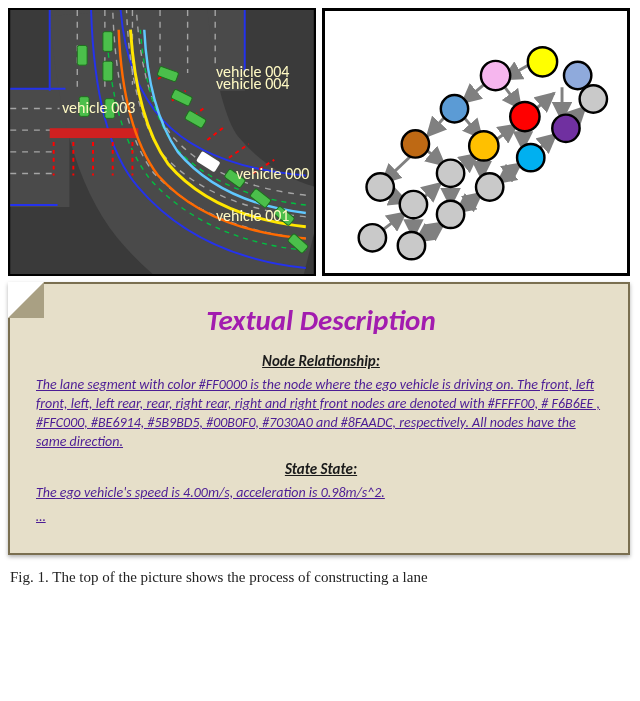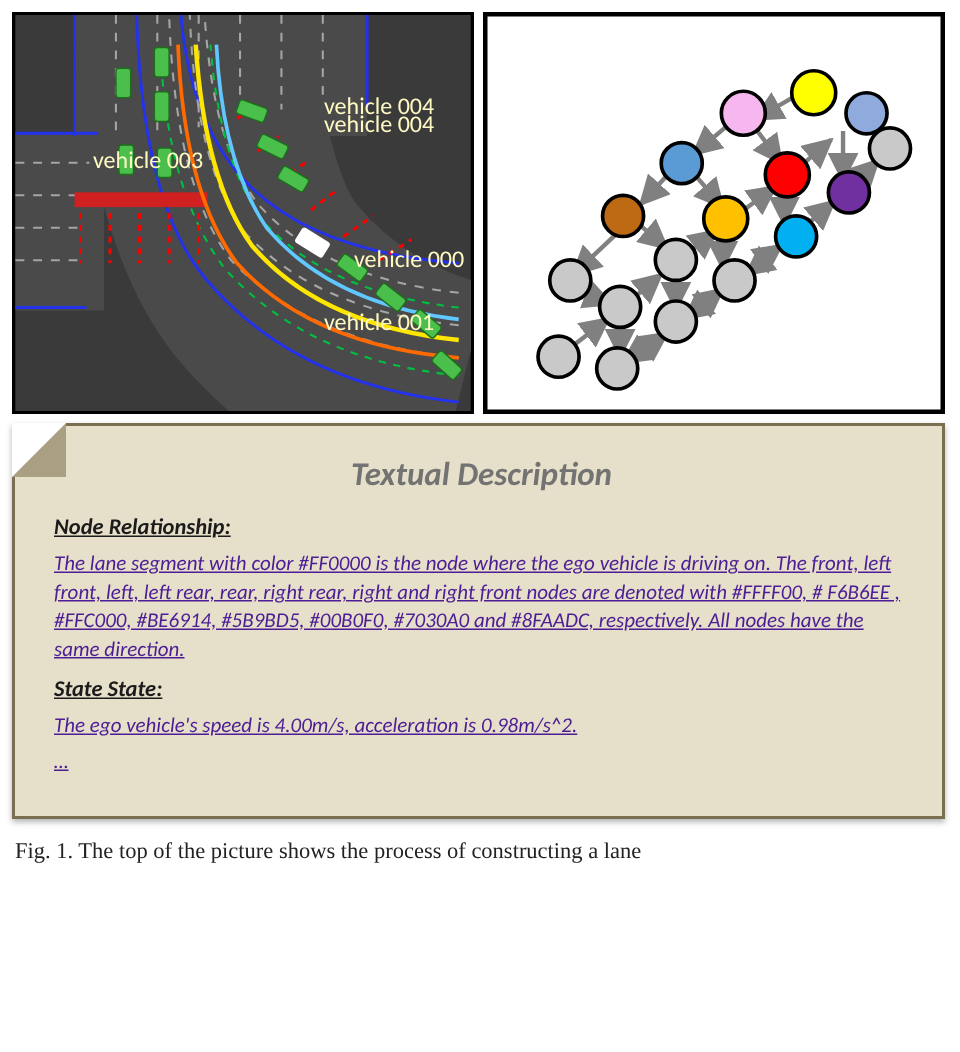--- a/index.html
+++ b/index.html
@@ -56,33 +56,34 @@
     top: -36px; left: 0;
     width: 0; height: 0;
     border-top: 36px solid transparent;
     border-right: 36px solid rgba(0,0,0,.08);
   }
   .desc-title {
     text-align: center;
     font-family: Calibri, Arial, sans-serif;
     font-style: italic;
     font-weight: 700;
-    font-size: 22px;
-    color: #737373;
+    font-size: 29px;
+    color: #a21caf;
     margin-bottom: 14px;
   }
   .desc-section {
     font-family: Calibri, Arial, sans-serif;
     font-style: italic;
     font-weight: 700;
     font-size: 15px;
     text-decoration: underline;
     color: #1b1b1b;
     margin-top: 8px;
     margin-bottom: 6px;
+    text-align: center;
   }
   .desc-line {
     font-family: Calibri, Arial, sans-serif;
     font-style: italic;
     font-size: 14px;
     text-decoration: underline;
     color: #4c1d95;
     line-height: 1.35;
     margin: 6px 0;
   }

